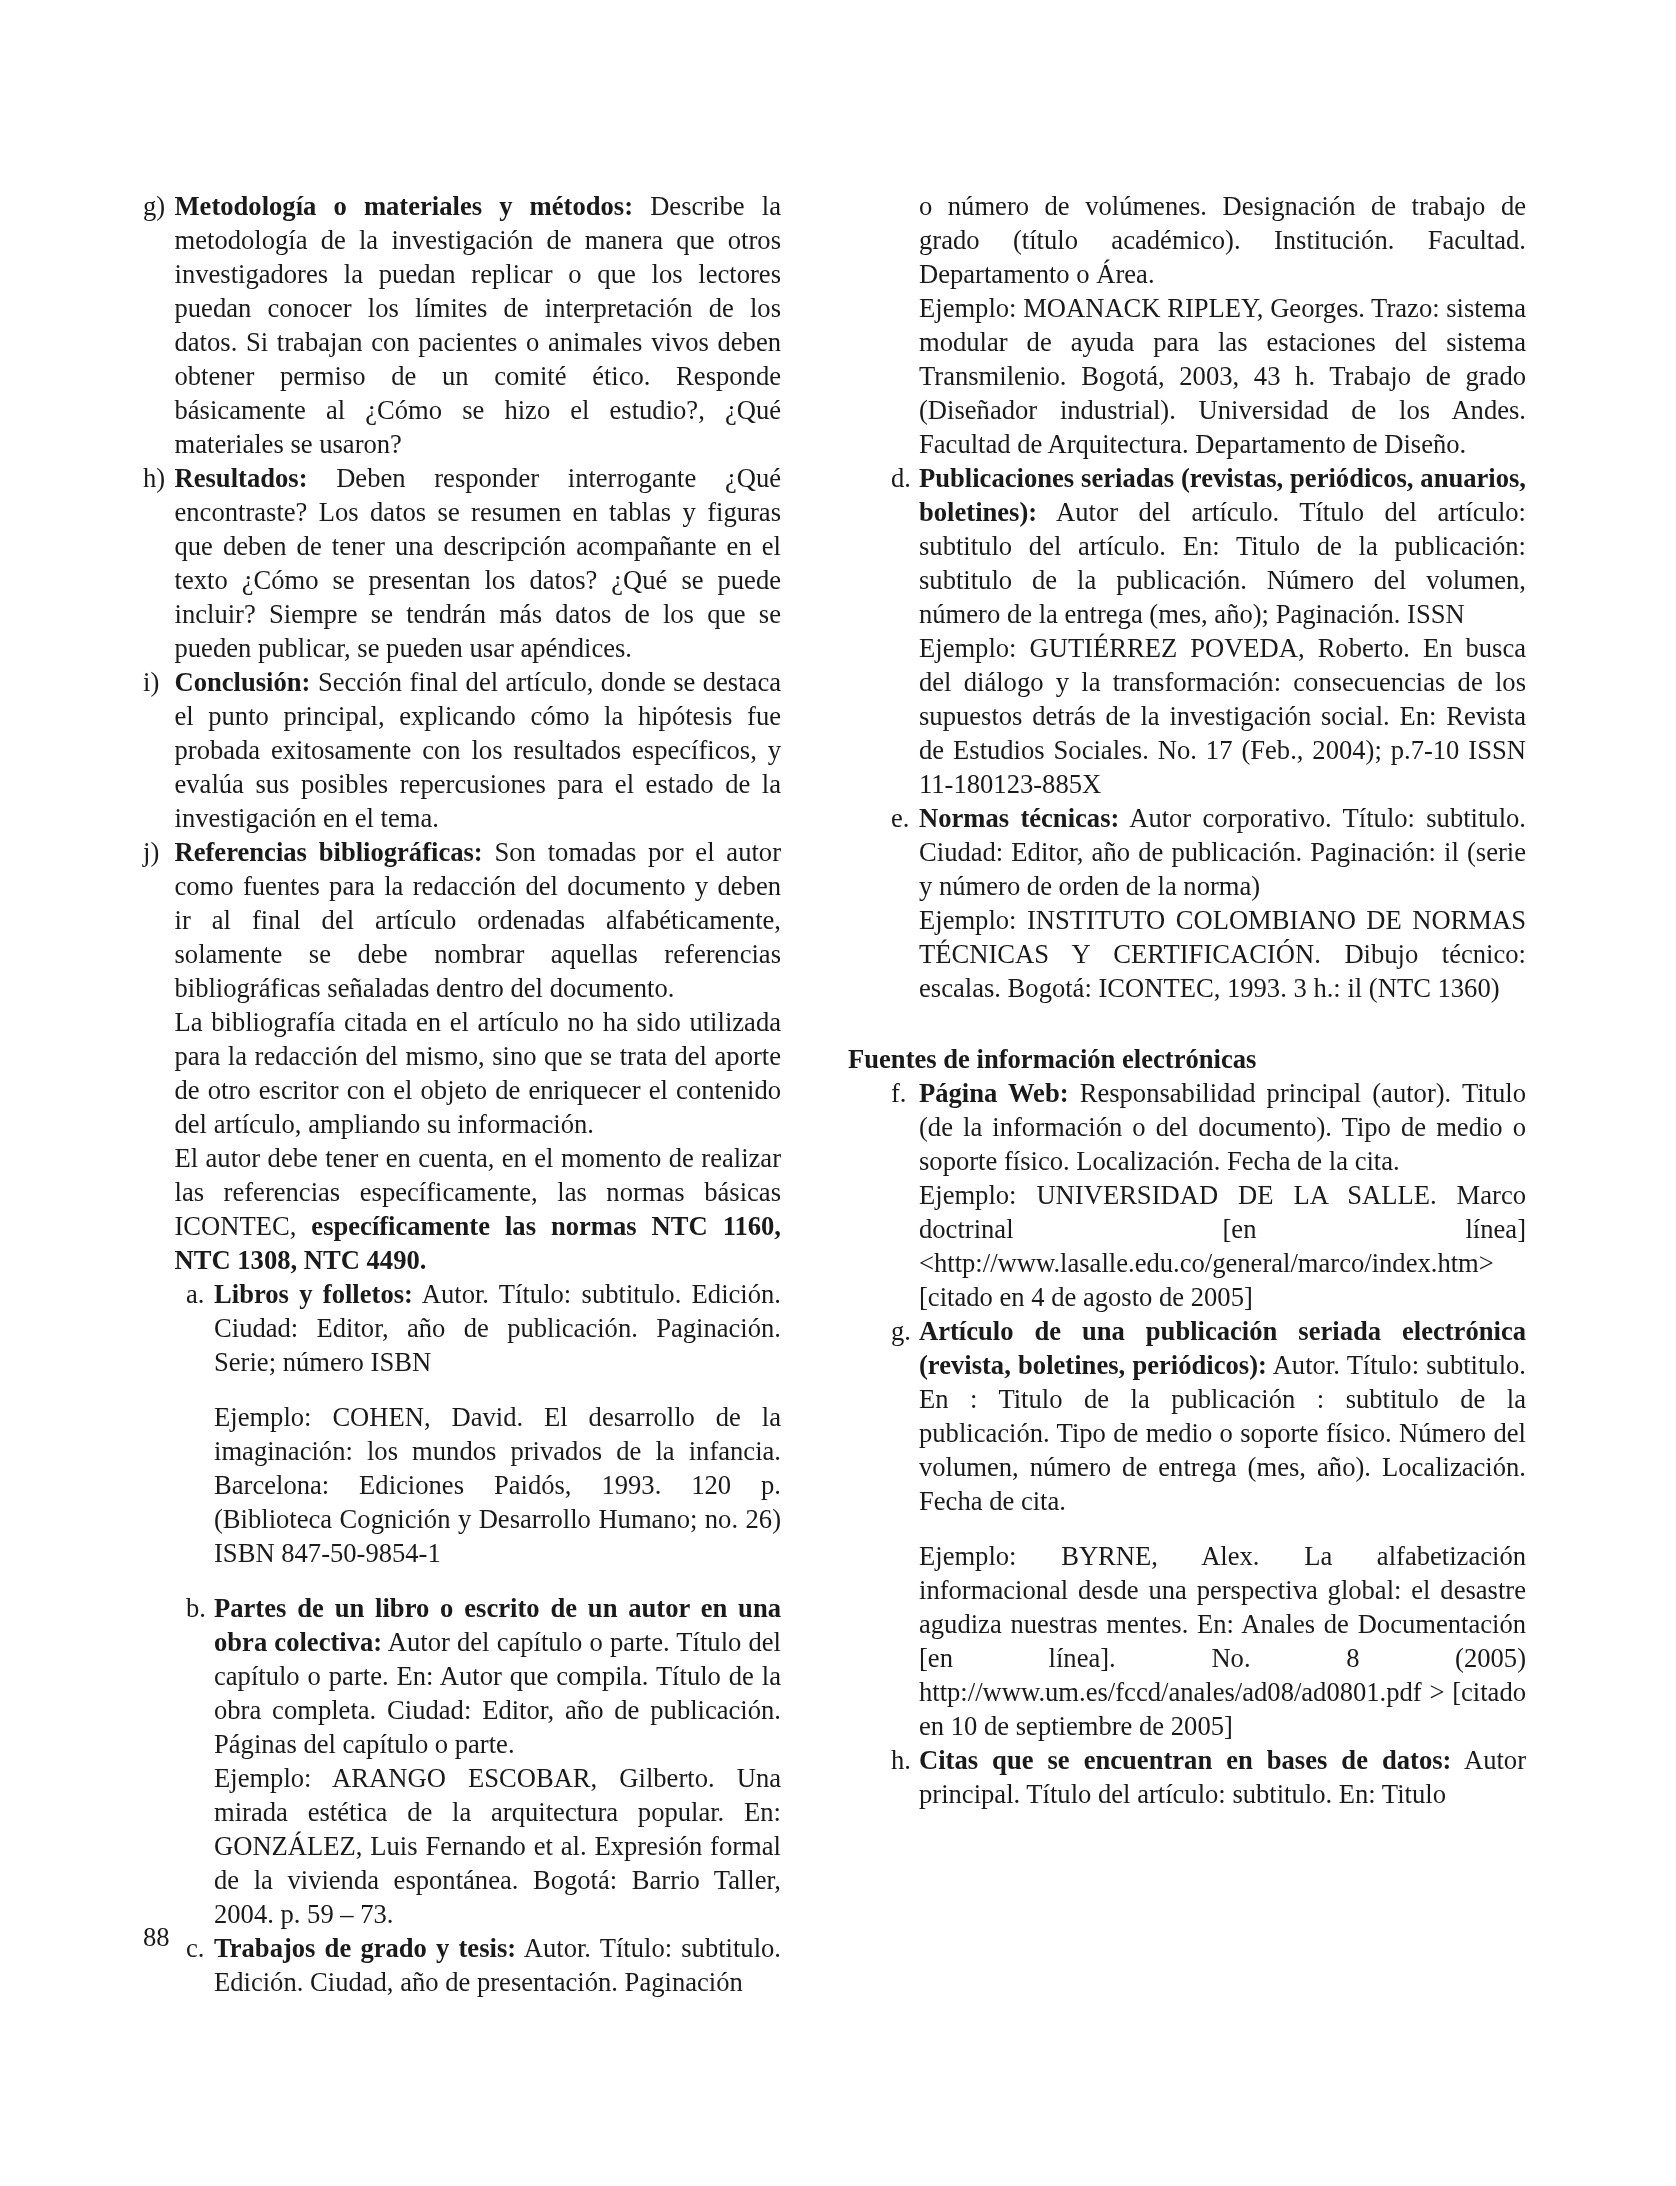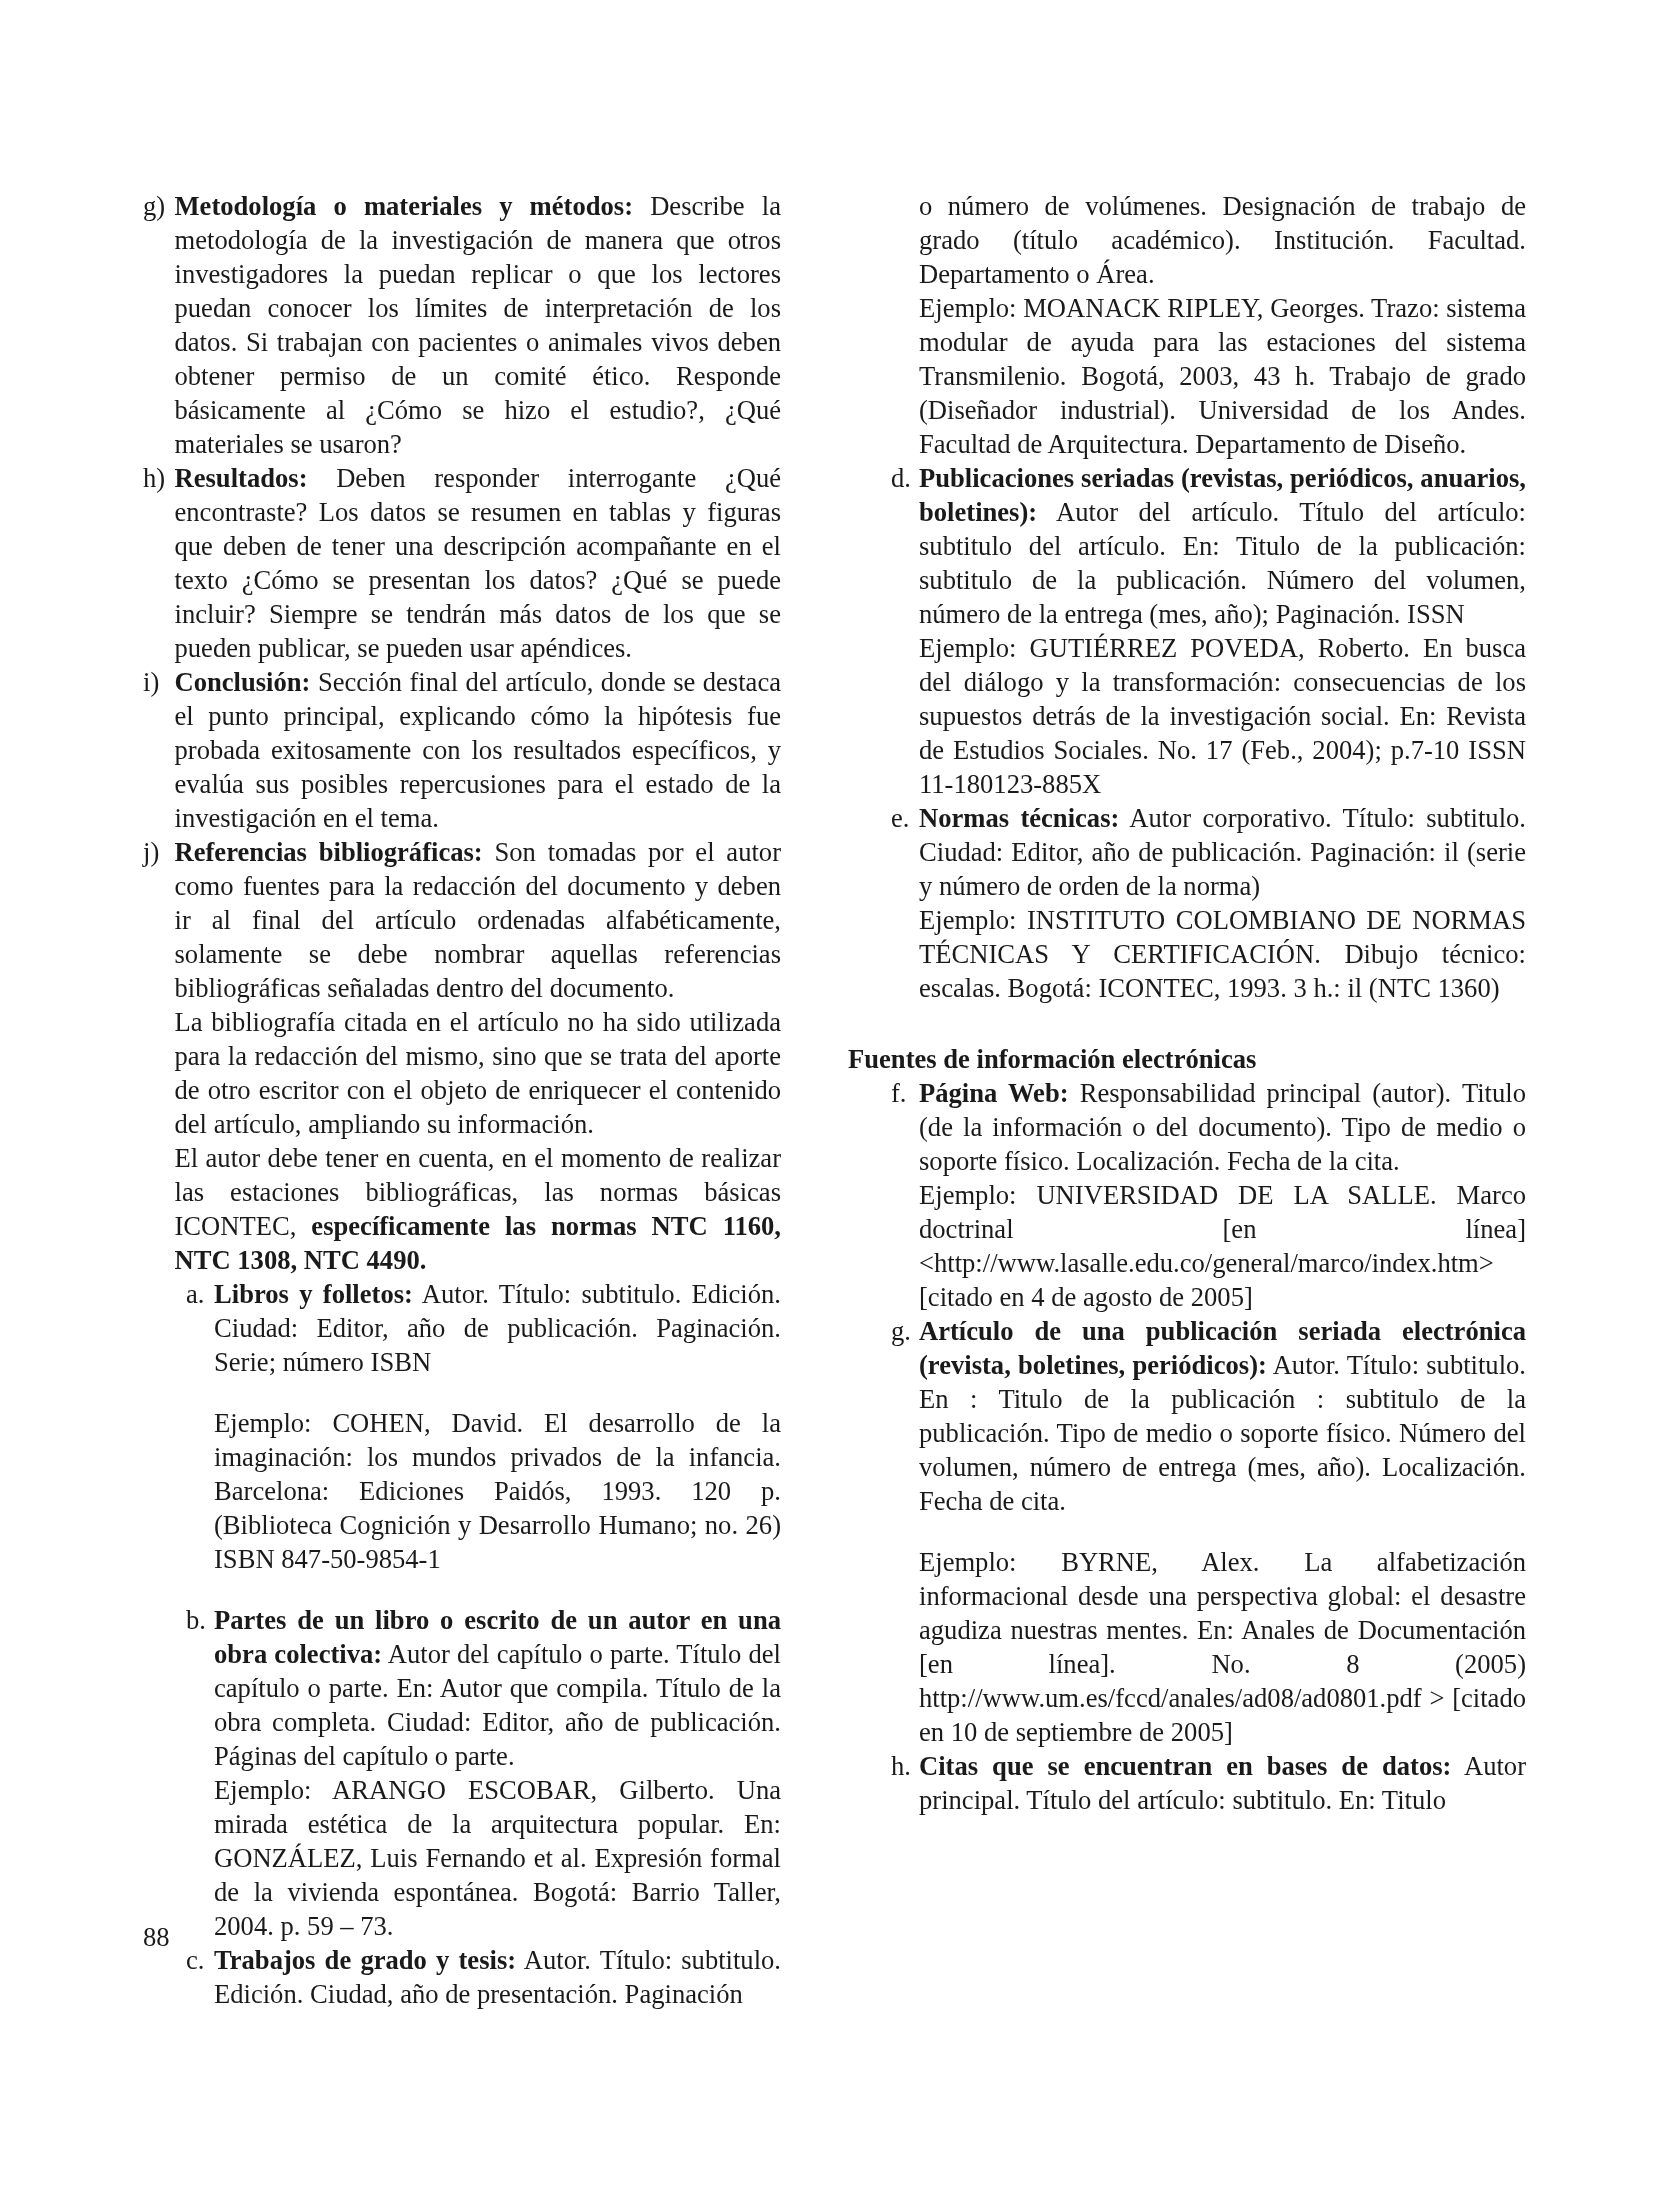--- a/index.html
+++ b/index.html
@@ -26,42 +26,42 @@
     position: relative;
     text-align: justify;
     overflow-wrap: break-word;
   }
   .marker { position: absolute; top: 0; }
   .ind-outer { padding-left: 31.5px; }
   .ind-outer > .marker { left: 0; }
   .ind-inner { padding-left: 71px; }
   .ind-inner > .marker { left: 43px; }
   .ind-flush { padding-left: 0; }
-  .gap-small { margin-top: 27px; }
+  .gap-small { margin-top: 21px; }
   .gap-large { margin-top: 37px; }
   .seg-b { font-weight: 700; }
   .seg-i { }
   .page-number {
     position: absolute;
     left: 143px;
     top: 1920px;
   }
 </style>
 </head>
 <body>
 
 <div class="page">
   <div class="columns">
     <div class="col-left">
         <div class="block ind-outer"><span class="marker">g)</span><span class="seg-b">Metodología o materiales y métodos:</span><span class="seg-n"> Describe la metodología de la investigación de manera que otros investigadores la puedan replicar o que los lectores puedan conocer los límites de interpretación de los datos. Si trabajan con pacientes o animales vivos deben obtener permiso de un comité ético. Responde básicamente al ¿Cómo se hizo el estudio?, ¿Qué materiales se usaron?</span></div>
         <div class="block ind-outer"><span class="marker">h)</span><span class="seg-b">Resultados:</span><span class="seg-n"> Deben responder interrogante ¿Qué encontraste? Los datos se resumen en tablas y figuras que deben de tener una descripción acompañante en el texto ¿Cómo se presentan los datos? ¿Qué se puede incluir? Siempre se tendrán más datos de los que se pueden publicar, se pueden usar apéndices.</span></div>
         <div class="block ind-outer"><span class="marker">i)</span><span class="seg-b">Conclusión:</span><span class="seg-n"> Sección final del artículo, donde se destaca el punto principal, explicando cómo la hipótesis fue probada exitosamente con los resultados específicos, y evalúa sus posibles repercusiones para el estado de la investigación en el tema.</span></div>
         <div class="block ind-outer"><span class="marker">j)</span><span class="seg-b">Referencias bibliográficas:</span><span class="seg-n"> Son tomadas por el autor como fuentes para la redacción del documento y deben ir al final del artículo ordenadas alfabéticamente, solamente se debe nombrar aquellas referencias bibliográficas señaladas dentro del documento.</span></div>
         <div class="block ind-outer"><span class="seg-n">La bibliografía citada en el artículo no ha sido utilizada para la redacción del mismo, sino que se trata del aporte de otro escritor con el objeto de enriquecer el contenido del artículo, ampliando su información.</span></div>
-        <div class="block ind-outer"><span class="seg-n">El autor debe tener en cuenta, en el momento de realizar las estaciones bibliográficas, las normas básicas ICONTEC, </span><span class="seg-b">específicamente las normas NTC 1160, NTC 1308, NTC 4490.</span></div>
+        <div class="block ind-outer"><span class="seg-n">El autor debe tener en cuenta, en el momento de realizar las referencias específicamente, las normas básicas ICONTEC, </span><span class="seg-b">específicamente las normas NTC 1160, NTC 1308, NTC 4490.</span></div>
         <div class="block ind-inner"><span class="marker">a.</span><span class="seg-b">Libros y folletos:</span><span class="seg-n"> Autor. Título: subtitulo. Edición. Ciudad: Editor, año de publicación. Paginación. Serie; número ISBN</span></div>
         <div class="block ind-inner gap-small"><span class="seg-i">Ejemplo</span><span class="seg-n">: COHEN, David. </span><span class="seg-i">El desarrollo de la imaginación: los mundos privados de la infancia.</span><span class="seg-n"> Barcelona: Ediciones Paidós, 1993. 120 p. (Biblioteca Cognición y Desarrollo Humano; no. 26) ISBN 847-50-9854-1</span></div>
         <div class="block ind-inner gap-small"><span class="marker">b.</span><span class="seg-b">Partes de un libro o escrito de un autor en una obra colectiva:</span><span class="seg-n"> Autor del capítulo o parte. Título del capítulo o parte. En: Autor que compila. Título de la obra completa. Ciudad: Editor, año de publicación. Páginas del capítulo o parte.</span></div>
         <div class="block ind-inner"><span class="seg-i">Ejemplo</span><span class="seg-n">: ARANGO ESCOBAR, Gilberto. Una mirada estética de la arquitectura popular. En: GONZÁLEZ, Luis Fernando </span><span class="seg-i">et al</span><span class="seg-n">. Expresión formal de la vivienda espontánea. Bogotá: Barrio Taller, 2004. p. 59 – 73.</span></div>
         <div class="block ind-inner"><span class="marker">c.</span><span class="seg-b">Trabajos de grado y tesis:</span><span class="seg-n"> Autor. Título: subtitulo. Edición. Ciudad, año de presentación. Paginación</span></div>
       </div>
     <div class="col-right">
         <div class="block ind-inner"><span class="seg-n">o número de volúmenes. Designación de trabajo de grado (título académico). Institución. Facultad. Departamento o Área.</span></div>
         <div class="block ind-inner"><span class="seg-i">Ejemplo</span><span class="seg-n">: MOANACK RIPLEY, Georges. Trazo: sistema modular de ayuda para las estaciones del sistema Transmilenio. Bogotá, 2003, 43 h. Trabajo de grado (Diseñador industrial). Universidad de los Andes. Facultad de Arquitectura. Departamento de Diseño.</span></div>
         <div class="block ind-inner"><span class="marker">d.</span><span class="seg-b">Publicaciones seriadas (revistas, periódicos, anuarios, boletines):</span><span class="seg-n"> Autor del artículo. Título del artículo: subtitulo del artículo. En: Titulo de la publicación: subtitulo de la publicación. Número del volumen, número de la entrega (mes, año); Paginación. ISSN</span></div>

